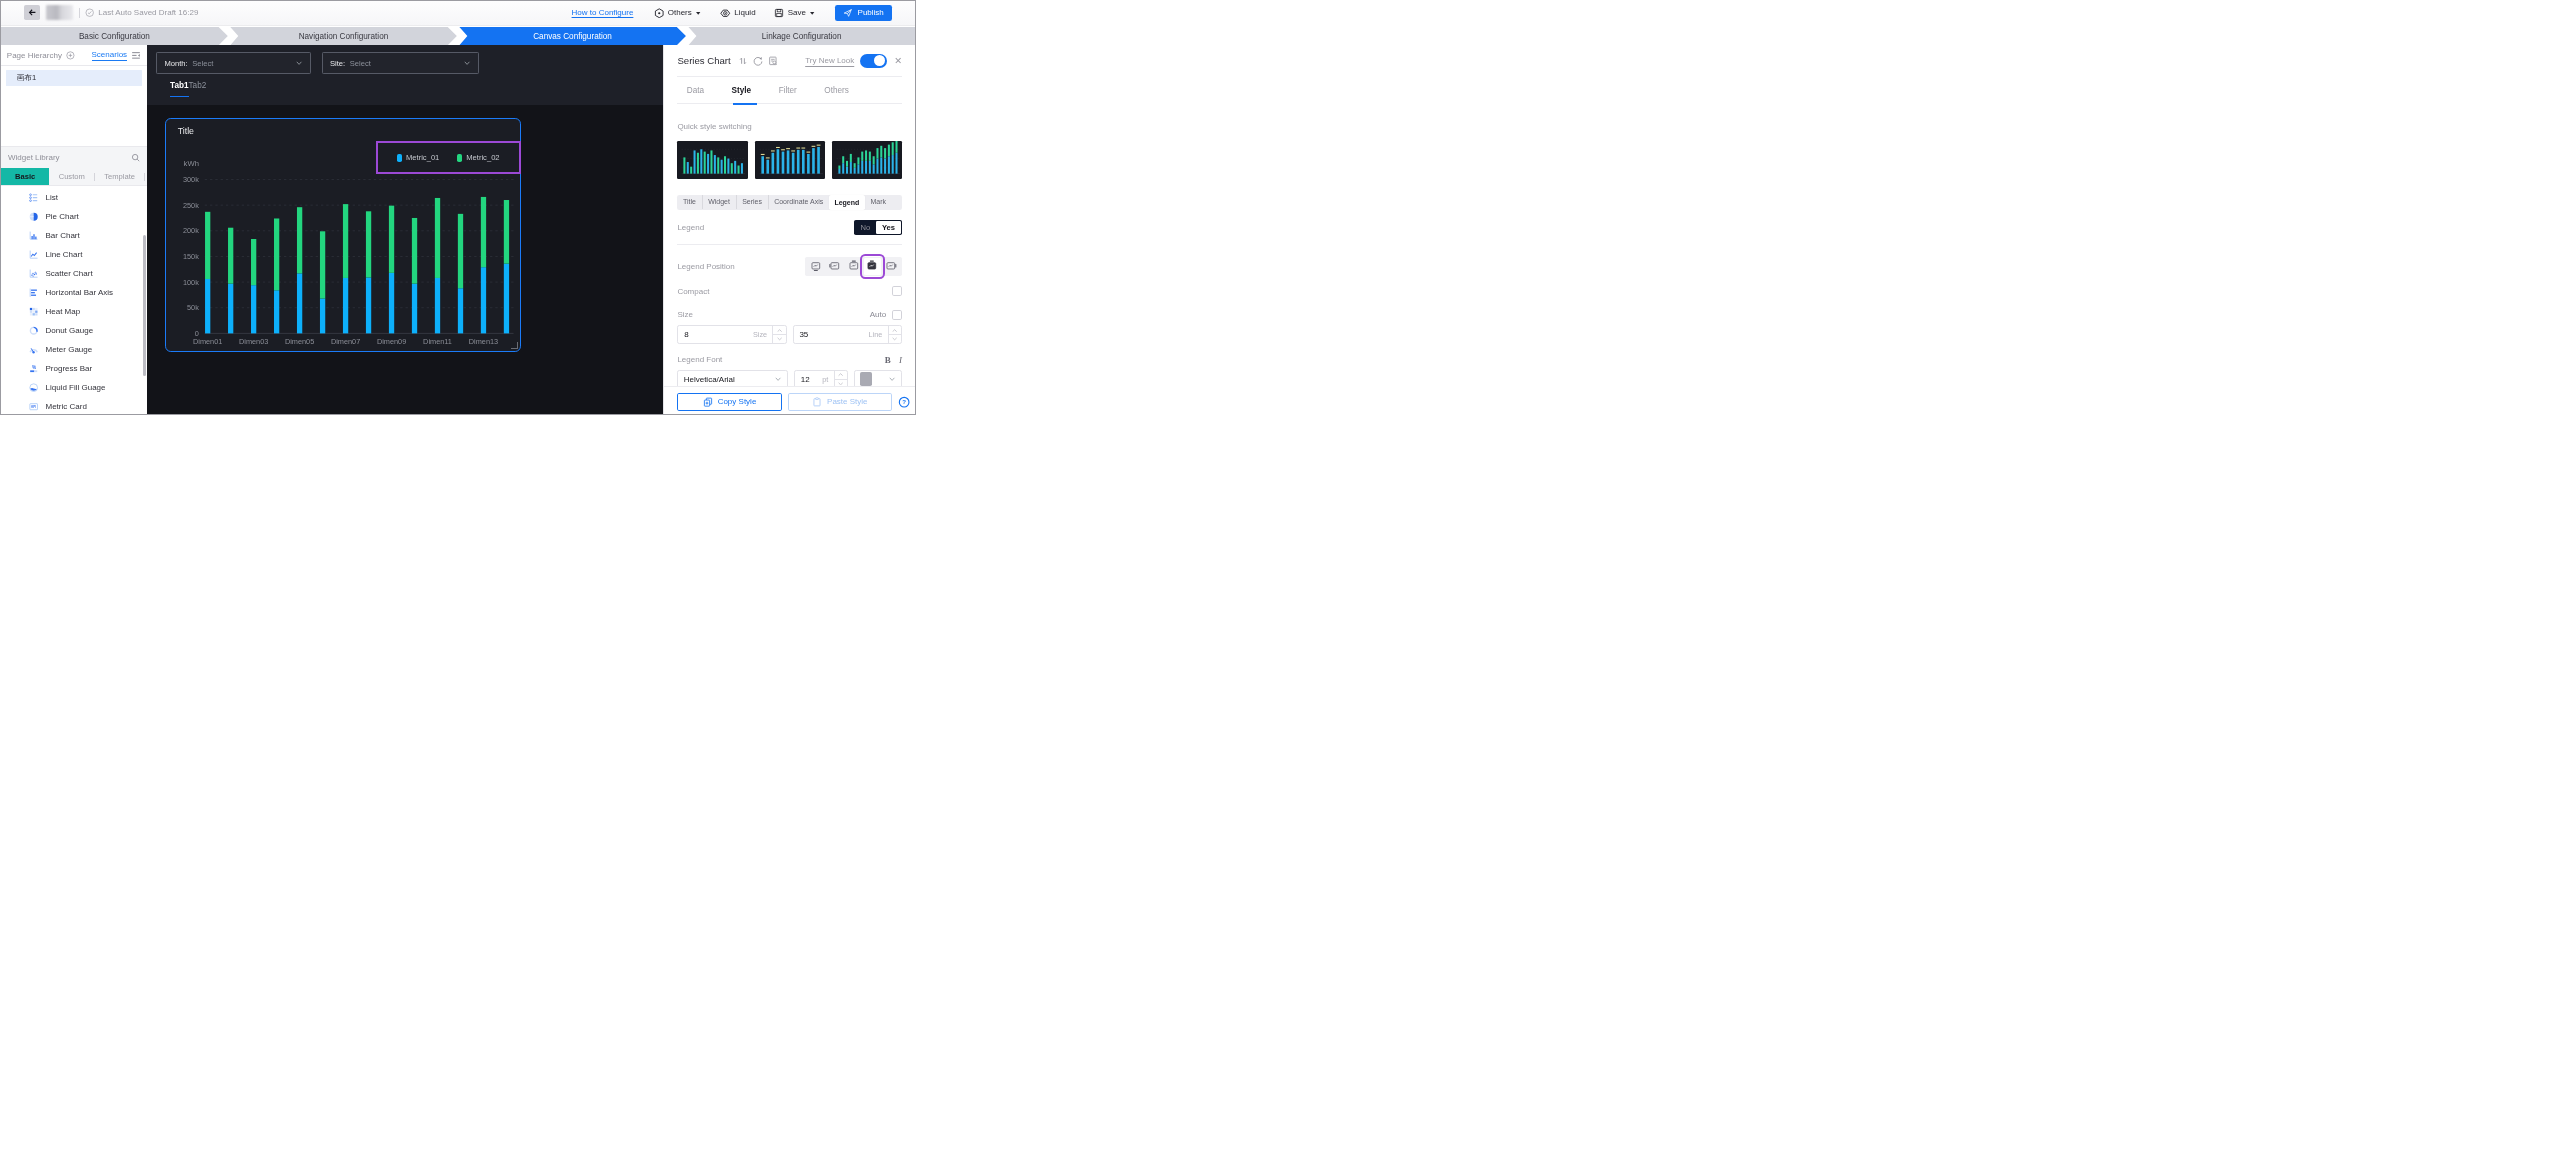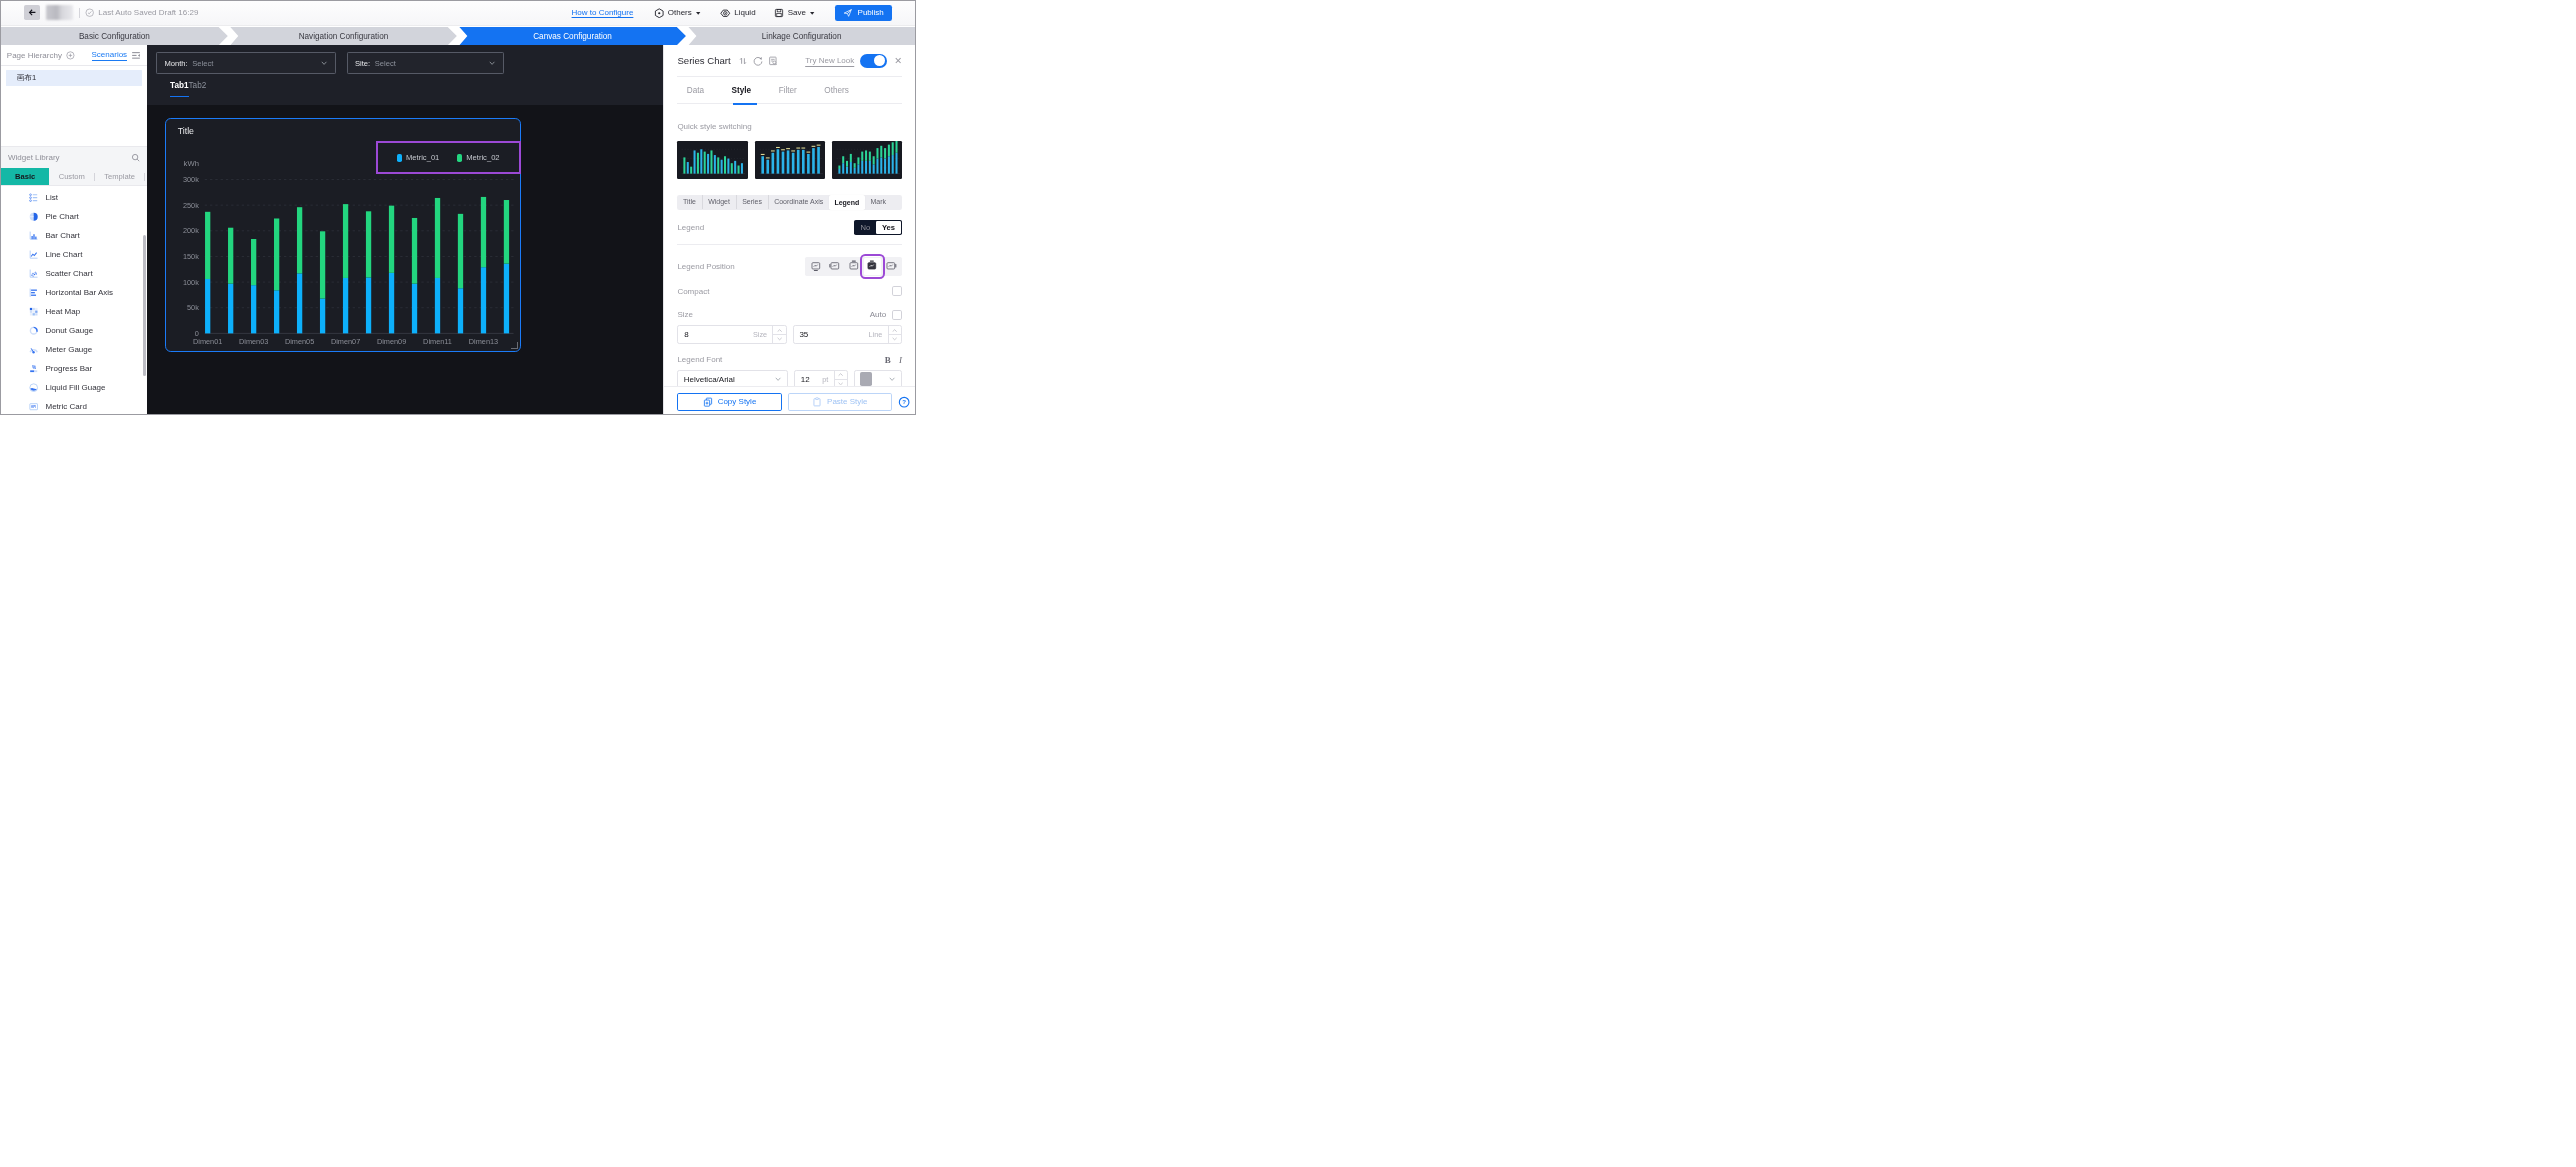--- a/index.html
+++ b/index.html
@@ -53,21 +53,21 @@
   .wl-tab.active { background:#14b8a6; color:#17171d; font-weight:bold; padding:0 14px; }
   .wl-tab-sep { width:0.6px; height:8.2px; background:#d4d4da; align-self:center; }
   .w-list { flex:1; background:#fff; overflow:hidden; padding-top:1.8px; }
   .w-item { height:19px; display:flex; align-items:center; padding-left:27.5px; gap:7.6px; cursor:pointer; }
   .w-label { color:#33333b; font-size:8px; }
   .side-scrollbar { position:absolute; right:1.2px; top:190px; width:2.9px; height:141px; border-radius:1.8px; background:#bdbdc4; }
 
   
   .canvas { flex:1; background:#1e2028; position:relative; overflow:hidden; }
   .filters { position:absolute; top:7px; left:9.4px; display:flex; gap:10.5px; }
-  .filter-select { width:180px; height:22px; background:#22242c; border:0.6px solid #565a66; border-radius:1.2px;
+  .filter-select { width:155px; height:22px; background:#22242c; border:0.6px solid #565a66; border-radius:1.2px;
                    display:flex; align-items:center; padding:0 7px; gap:4.7px; cursor:pointer; }
   .filter-select.second { width:157px; }
   .filter-label { color:#e6e7ea; font-size:7.6px; }
   .filter-value { color:#8d929c; font-size:7.6px; }
   .filter-select .ic { margin-left:auto; }
   .canvas-tabs { position:absolute; top:36px; left:23px; display:flex; }
   .canvas-tab { font-size:8.2px; color:#8d929c; cursor:pointer; padding-bottom:5.3px; }
   .canvas-tab.active { color:#fff; font-weight:bold; border-bottom:1.8px solid #1473f2; }
   .canvas-inner { position:absolute; left:0; right:0; top:60px; bottom:0; background:#121318; }
 

